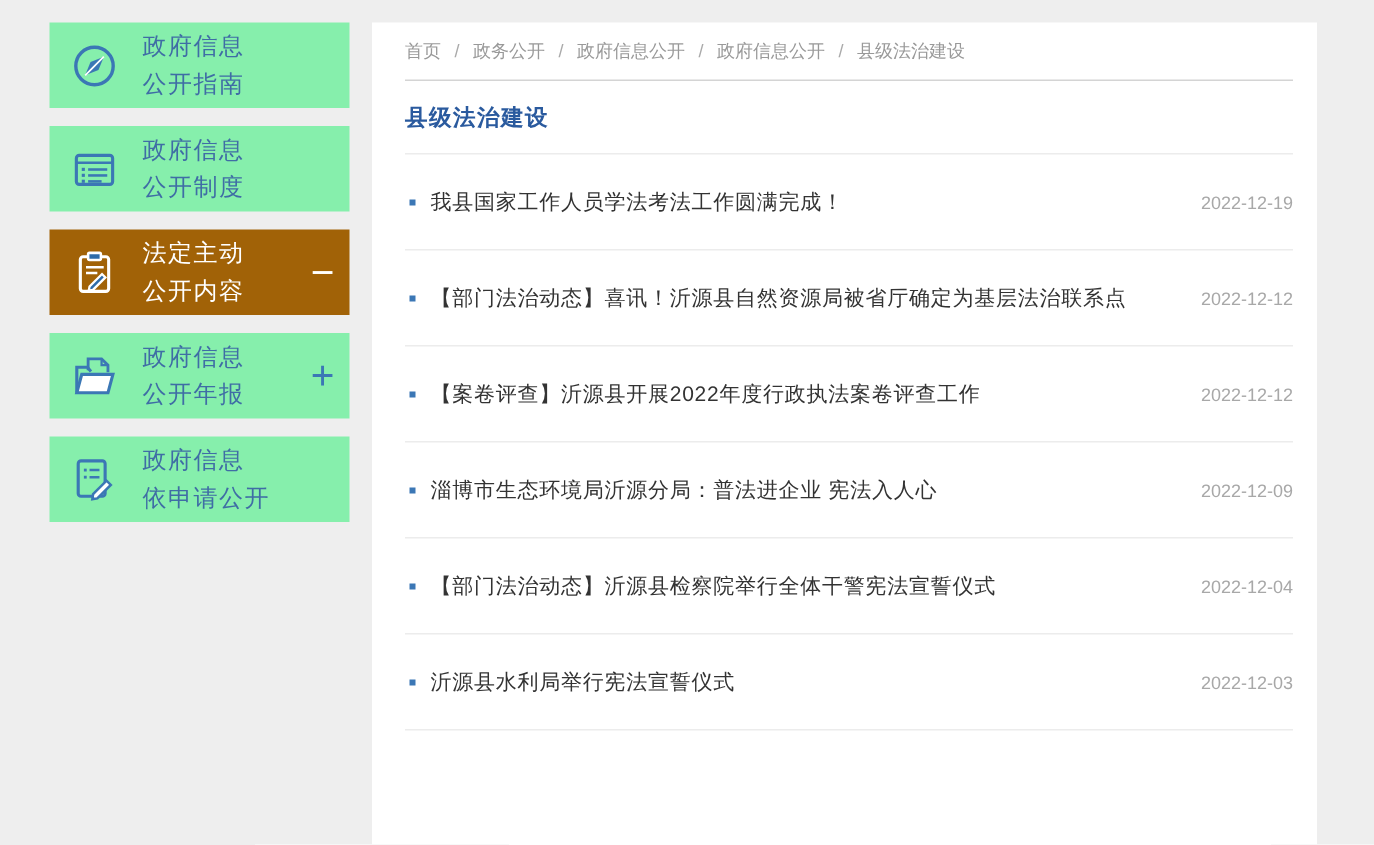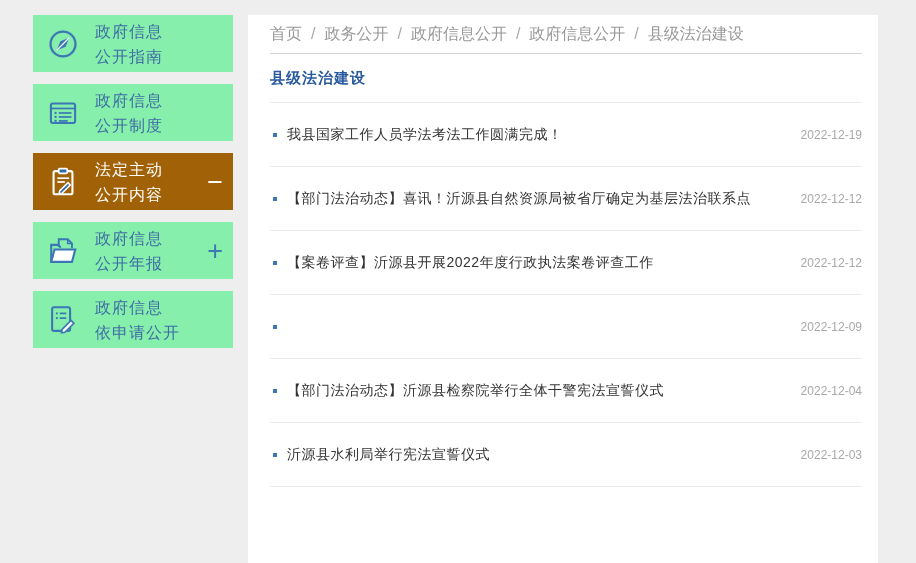--- a/index.html
+++ b/index.html
@@ -61,21 +61,21 @@
     left: 248px; top: 15px;
     width: 630px; height: 548px;
     background: #ffffff;
     padding: 0 16px 0 22px;
   }
   .breadcrumb {
     height: 39px;
     display: flex;
     align-items: center;
     border-bottom: 1px solid #d4d4d4;
-    font-size: 16px;
+    font-size: 12px;
     color: #999999;
     white-space: nowrap;
   }
   .crumb {
     color: #999999;
     text-decoration: none;
     cursor: pointer;
   }
   .crumb-sep {
     margin: 0 9px;
@@ -248,20 +248,21 @@
   </div>
 
   <div class="article-row">
     <span class="bullet"></span>
     <a class="article-title">【案卷评查】沂源县开展2022年度行政执法案卷评查工作</a>
     <span class="article-date">2022-12-12</span>
   </div>
 
   <div class="article-row">
     <span class="bullet"></span>
+    <a class="article-title">淄博市生态环境局沂源分局：普法进企业 宪法入人心</a>
     <span class="article-date">2022-12-09</span>
   </div>
 
   <div class="article-row">
     <span class="bullet"></span>
     <a class="article-title">【部门法治动态】沂源县检察院举行全体干警宪法宣誓仪式</a>
     <span class="article-date">2022-12-04</span>
   </div>
 
   <div class="article-row">

